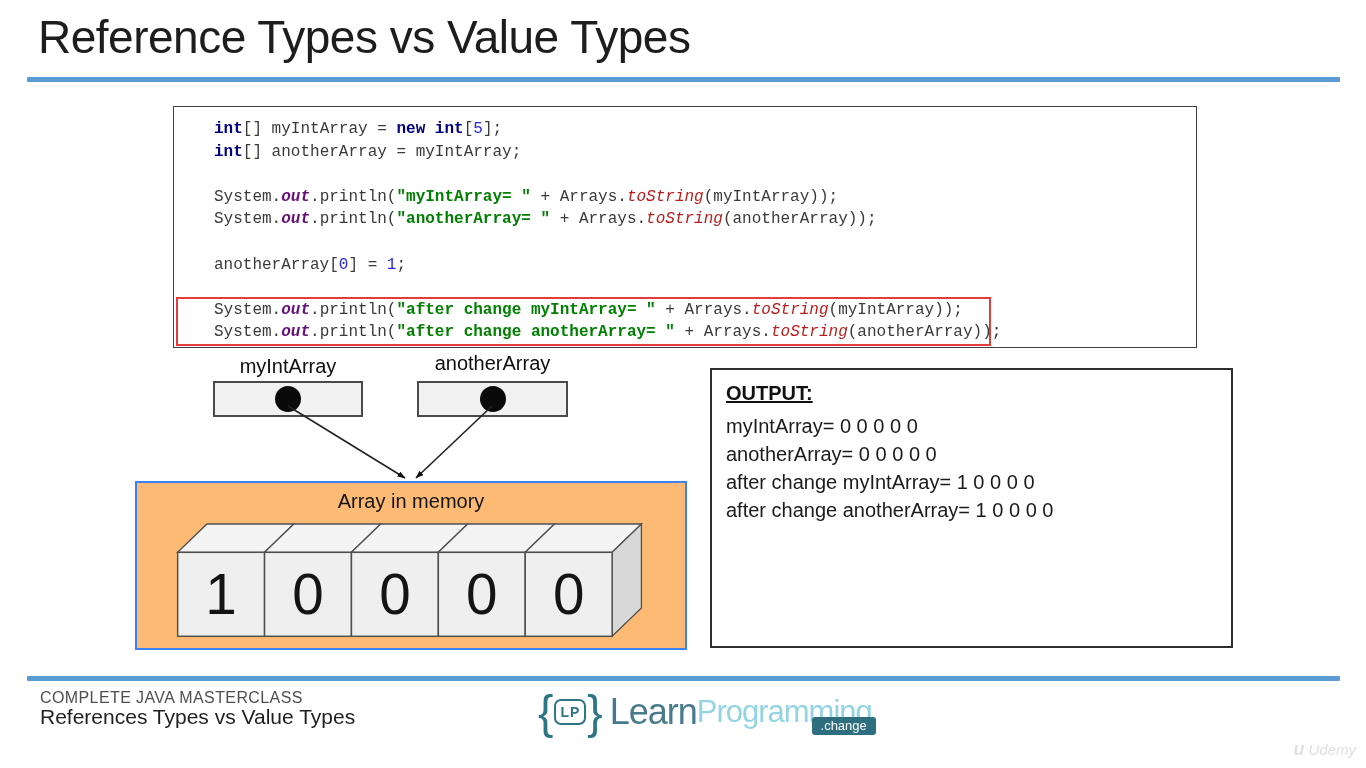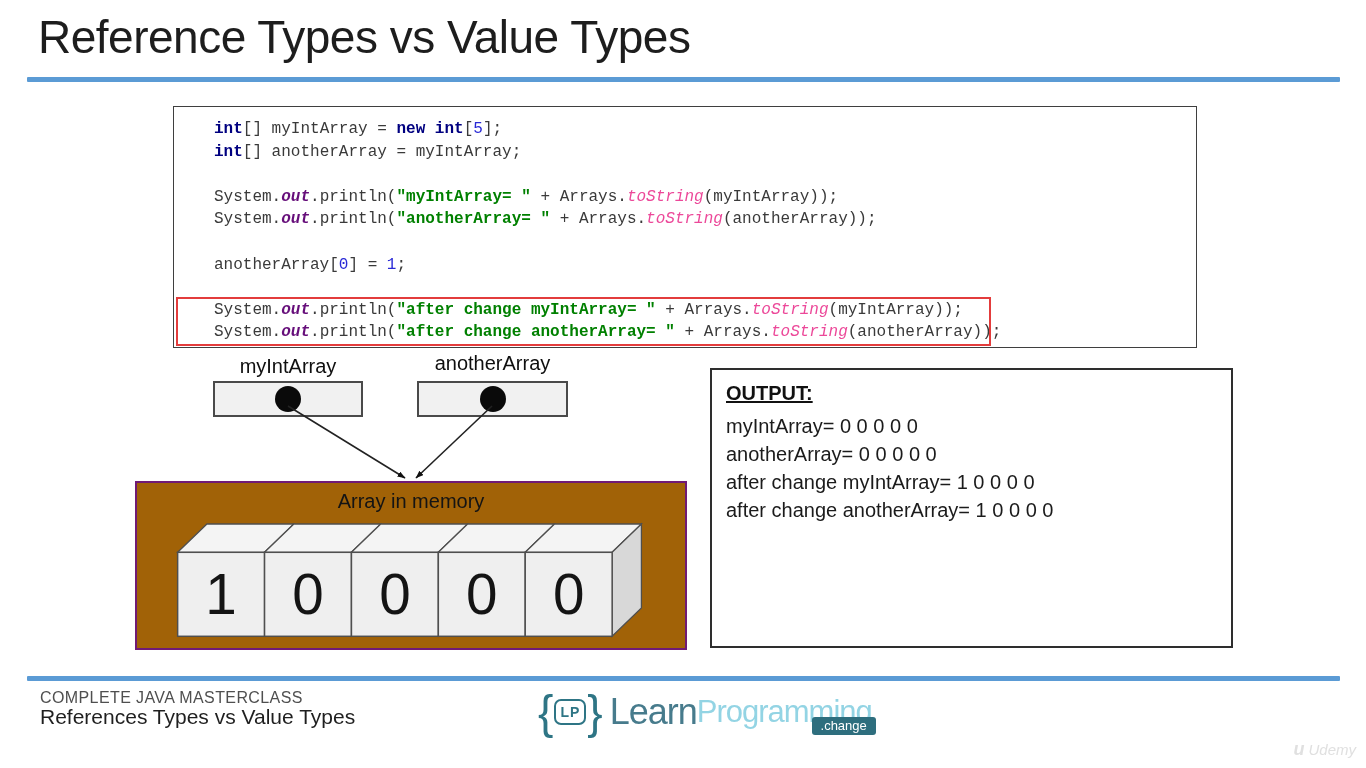--- a/index.html
+++ b/index.html
@@ -17,40 +17,40 @@
   .code-box{position:absolute;left:173px;top:106px;width:1024px;height:242px;
             border:1.5px solid #3f3f3f;background:#fff;box-sizing:border-box;}
   .code-listing{position:absolute;left:12px;top:11px;font-family:"Liberation Mono",monospace;
             font-size:16px;white-space:pre;margin-left:28px;}
   .code-line{height:22.6px;line-height:22.6px;}
   .c-p{color:#3a3a3a;}
   .c-kw{color:#000080;font-weight:bold;}
   .c-num{color:#2929d6;}
   .c-str{color:#008000;font-weight:bold;}
   .c-fld{color:#660e7a;font-weight:bold;font-style:italic;}
-  .c-itl{color:#ec4899;font-style:italic;}
+  .c-itl{color:#b91c1c;font-style:italic;}
   .red-highlight{position:absolute;left:176px;top:297px;width:815px;height:49px;
             border:2px solid #e33c3c;box-sizing:border-box;}
 
   
   .ptr-label{position:absolute;font-size:20px;color:#0f0f0f;text-align:center;}
   .lbl1{left:213px;top:355px;width:150px;}
   .lbl2{left:417px;top:352px;width:151px;}
   .ptr-box{position:absolute;top:381px;height:36px;background:#f1f1f1;
            border:2px solid #4a4a4a;box-sizing:border-box;display:flex;
            align-items:center;justify-content:center;}
   .box1{left:213px;width:150px;}
   .box2{left:417px;width:151px;}
   .dot{width:26px;height:26px;border-radius:50%;background:#0a0a0a;}
 
   .arrows{position:absolute;left:135px;top:392px;width:560px;height:92px;}
 
   
   .mem-box{position:absolute;left:135px;top:481px;width:552px;height:169px;
-           border:2px solid #701a75;box-sizing:border-box;background:#a16207;}
+           border:2px solid #3b82f6;box-sizing:border-box;background:#fdba74;}
   .mem-title{position:absolute;left:0;top:7px;width:100%;text-align:center;
            font-size:20px;color:#141414;}
   .cubes{position:absolute;left:0;top:0;width:100%;height:100%;}
   .cube-num{font-family:"Liberation Sans",sans-serif;font-size:58px;fill:#141414;}
 
   
   .out-box{position:absolute;left:710px;top:368px;width:523px;height:280px;
            border:2px solid #2e2e2e;box-sizing:border-box;background:#fff;
            padding:12px 14px;}
   .out-head{font-size:20px;font-weight:bold;text-decoration:underline;

